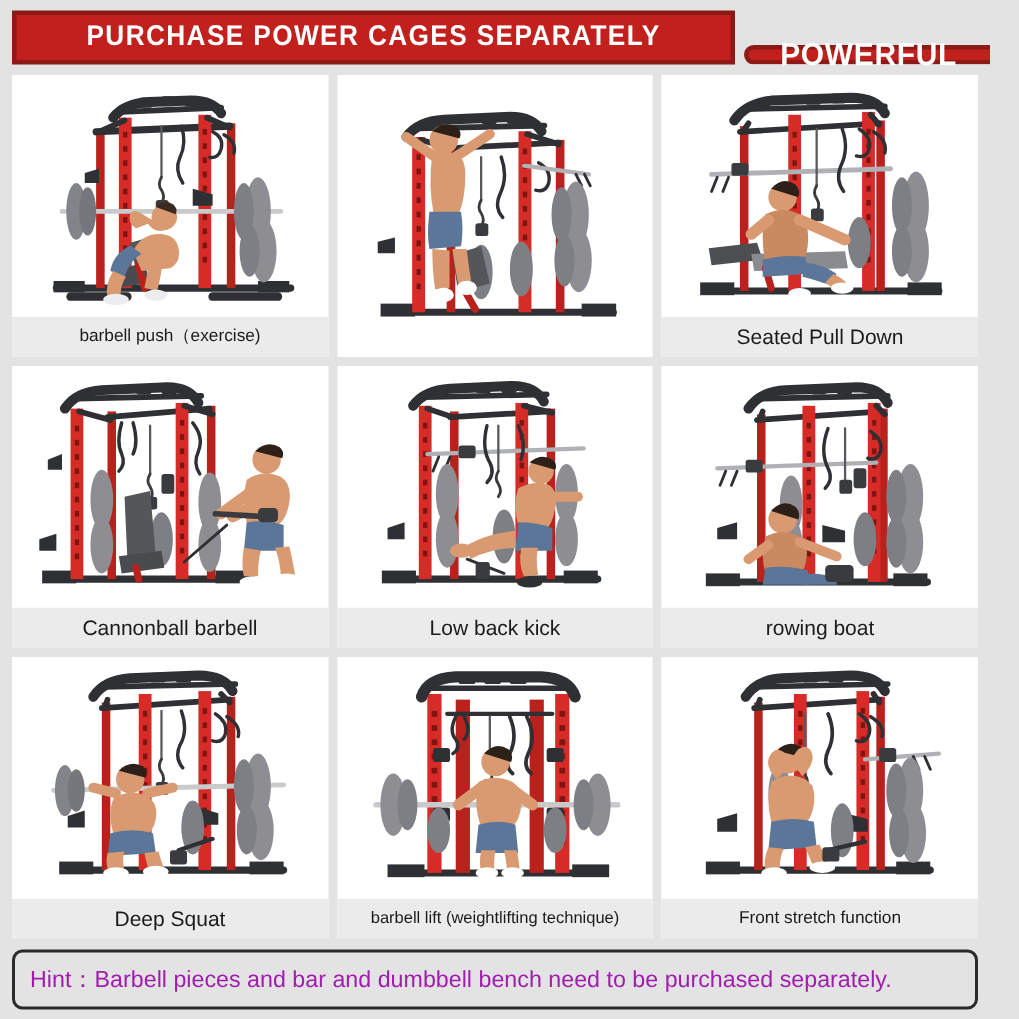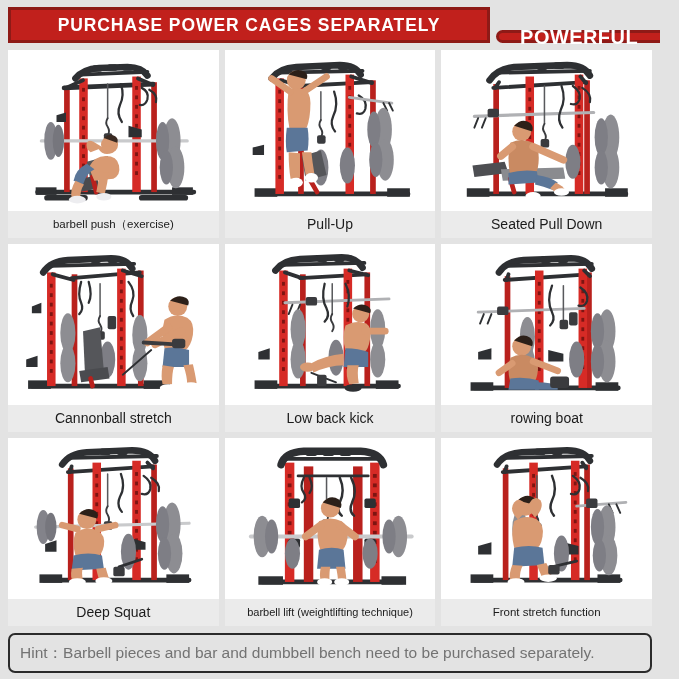--- a/index.html
+++ b/index.html
@@ -97,21 +97,21 @@
   .footer{
     flex:0 0 40px;
     margin-top:7px;
     border:2px solid #2b2b2b;
     border-radius:7px;
     background:#e3e3e3;
     display:flex;align-items:center;
     padding:0 10px;box-sizing:border-box;
   }
   .footer-text{
-    font-size:15.5px;color:#737373;white-space:nowrap;
+    font-size:15.5px;color:#a21caf;white-space:nowrap;
   }
 </style>
 </head>
 <body>
 
 <div class="page">
 
   <div class="header">
     <div class="title-bar">
       <div class="title-bar-inner">
@@ -283,21 +283,20 @@
               <path d="M82 44 L106 28" stroke="#d99a72" stroke-width="7" stroke-linecap="round"></path>
               <path d="M64 82 q-2 16 0 26 l22 -2 q2 -12 0 -24 z" fill="#5b7698"></path>
               <path d="M66 108 q0 16 2 28 l10 -1 q0 -14 0 -26 z" fill="#d99a72"></path>
               <path d="M80 108 q2 14 4 24 l9 -2 q-2 -12 -3 -22 z" fill="#d99a72"></path>
               <ellipse cx="74" cy="140" rx="7" ry="5" fill="#ffffff"></ellipse>
               <ellipse cx="90" cy="135" rx="7" ry="5" fill="#ffffff"></ellipse>
             </g>
           </g>
         </svg>
       </div>
-      <div class="cell-cap">Pull-Up</div>
     </div>
 
     <div class="cell">
       <div class="cell-img">
         <svg viewBox="0 0 220 170" preserveAspectRatio="xMidYMid meet">
           <g stroke-linecap="round">
             <path d="M30 152 L194 152" stroke="#2e3033" stroke-width="5"></path>
             <rect x="26" y="146" width="24" height="9" fill="#2e3033"></rect>
             <rect x="172" y="146" width="24" height="9" fill="#2e3033"></rect>
             <rect x="54" y="36" width="6" height="116" fill="#b9211d"></rect>
@@ -446,21 +445,21 @@
               <ellipse cx="168" cy="152" rx="9" ry="4" fill="#ffffff"></ellipse>
               <ellipse cx="192" cy="150" rx="9" ry="4" fill="#ffffff"></ellipse>
 
               <path d="M142 104 L176 106" stroke="#3a3b3e" stroke-width="4"></path>
               <rect x="172" y="100" width="14" height="10" rx="3" fill="#3a3b3e"></rect>
             </g>
             <path d="M120 138 L150 112" stroke="#2e3033" stroke-width="2"></path>
           </g>
         </svg>
       </div>
-      <div class="cell-cap">Cannonball stretch</div>
+      <div class="cell-cap">Cannonball barbell</div>
     </div>
 
     <div class="cell">
       <div class="cell-img">
         <svg viewBox="0 0 220 170" preserveAspectRatio="xMidYMid meet">
           <g stroke-linecap="round">
             <path d="M34 150 L182 150" stroke="#2e3033" stroke-width="5"></path>
             <rect x="30" y="144" width="24" height="9" fill="#2e3033"></rect>
             <rect x="158" y="144" width="24" height="9" fill="#2e3033"></rect>
             <rect x="78" y="32" width="6" height="118" fill="#b9211d"></rect>

